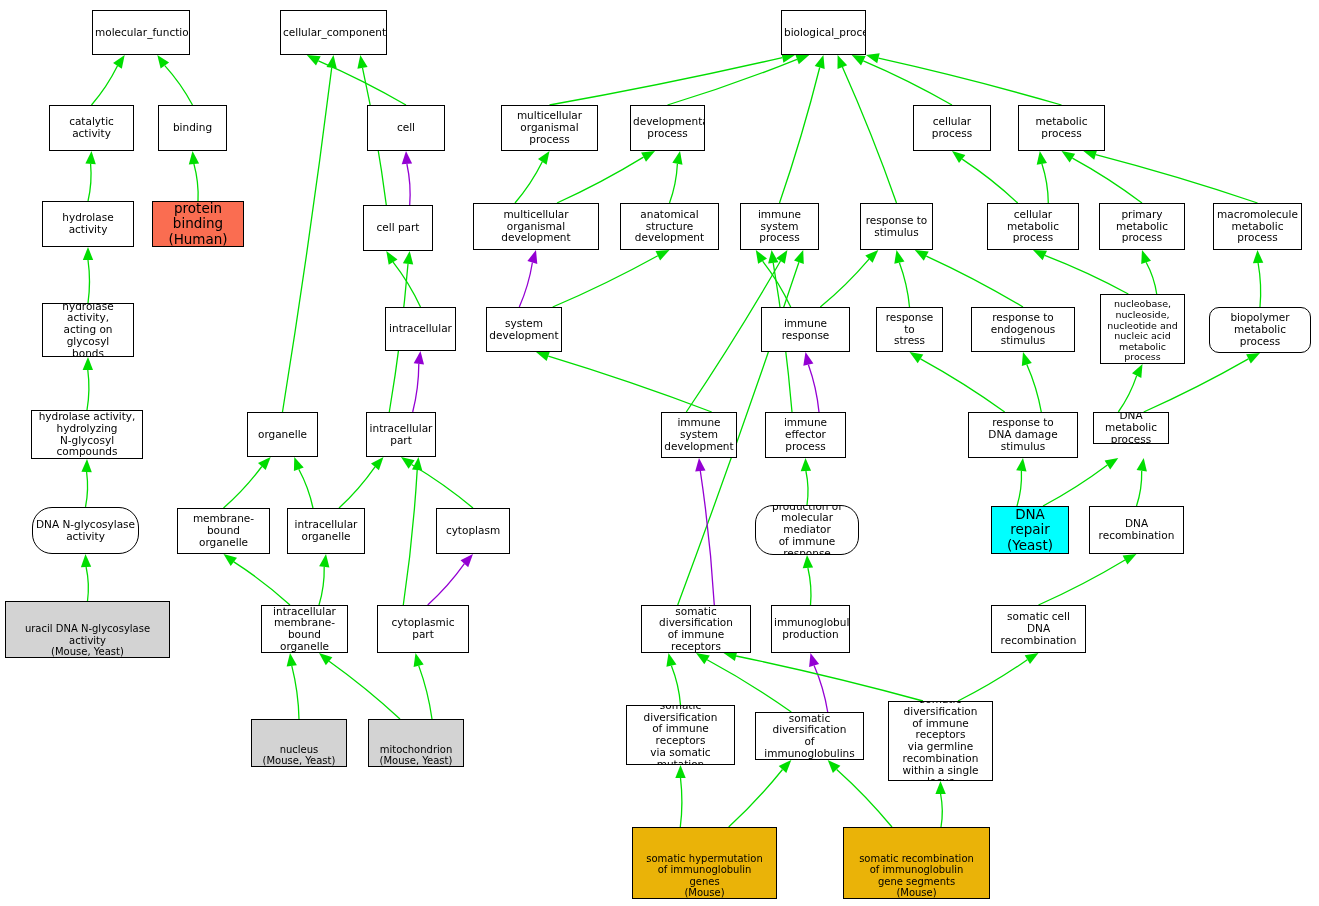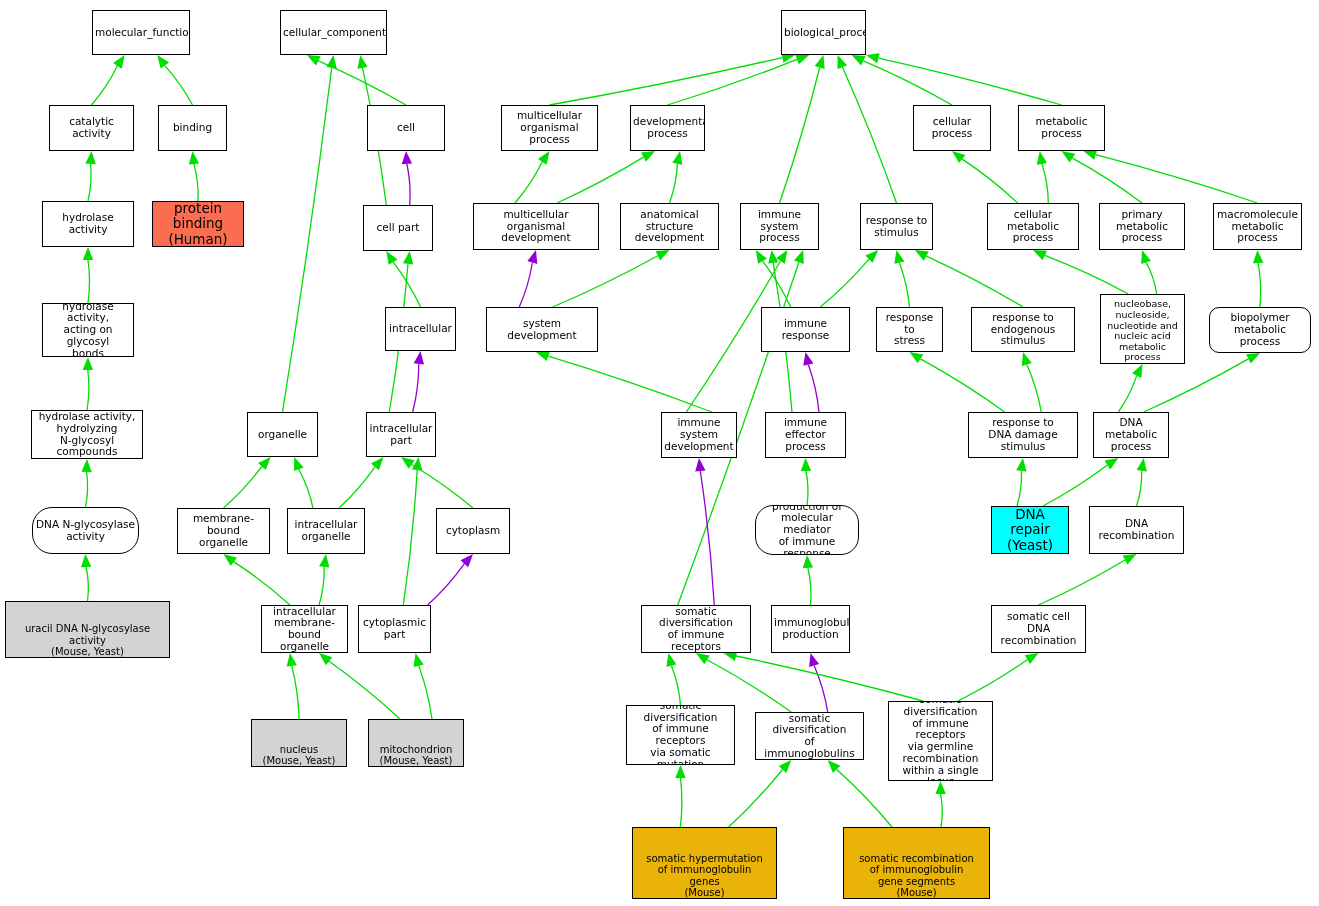--- a/index.html
+++ b/index.html
@@ -272,21 +272,21 @@
 organelle</span>
       </div>
       <div class="node fill-white sz-10" style="left: 436px; top: 508px; width: 74px; height: 46px;">
         <span class="lbl">cytoplasm</span>
       </div>
       <div class="node fill-white sz-10" style="left: 261px; top: 605px; width: 87px; height: 48px;">
         <span class="lbl">intracellular
 membrane-bound
 organelle</span>
       </div>
-      <div class="node fill-white sz-10" style="left: 358px; top: 605px; width: 73px; height: 48px;">
+      <div class="node fill-white sz-10" style="left: 377px; top: 605px; width: 92px; height: 48px;">
         <span class="lbl">cytoplasmic
 part</span>
       </div>
       <div class="node fill-grey sz-11" style="left: 251px; top: 719px; width: 96px; height: 48px;">
         <span class="lbl">nucleus
 (Mouse, Yeast)</span>
       </div>
       <div class="node fill-grey sz-11" style="left: 368px; top: 719px; width: 96px; height: 48px;">
         <span class="lbl">mitochondrion
 (Mouse, Yeast)</span>
@@ -329,21 +329,21 @@
 process</span>
       </div>
       <div class="node fill-white sz-10" style="left: 1099px; top: 203px; width: 86px; height: 47px;">
         <span class="lbl">primary metabolic
 process</span>
       </div>
       <div class="node fill-white sz-10" style="left: 1213px; top: 203px; width: 89px; height: 47px;">
         <span class="lbl">macromolecule
 metabolic process</span>
       </div>
-      <div class="node fill-white sz-10" style="left: 486px; top: 307px; width: 112px; height: 45px; align-items: center;">
+      <div class="node fill-white sz-10" style="left: 486px; top: 307px; width: 76px; height: 45px; align-items: center;">
         <span class="lbl">system development</span>
       </div>
       <div class="node fill-white sz-10" style="left: 761px; top: 307px; width: 89px; height: 45px;">
         <span class="lbl">immune response</span>
       </div>
       <div class="node fill-white sz-10" style="left: 876px; top: 307px; width: 67px; height: 45px;">
         <span class="lbl">response to
 stress</span>
       </div>
       <div class="node fill-white sz-10" style="left: 971px; top: 307px; width: 104px; height: 45px;">
@@ -366,21 +366,21 @@
 development</span>
       </div>
       <div class="node fill-white sz-10" style="left: 765px; top: 412px; width: 81px; height: 46px;">
         <span class="lbl">immune effector
 process</span>
       </div>
       <div class="node fill-white sz-10" style="left: 968px; top: 412px; width: 110px; height: 46px;">
         <span class="lbl">response to
 DNA damage stimulus</span>
       </div>
-      <div class="node fill-white sz-10" style="left: 1093px; top: 412px; width: 76px; height: 46px;">
+      <div class="node fill-white sz-10" style="left: 1093px; top: 412px; width: 76px; height: 32px;">
         <span class="lbl">DNA metabolic
 process</span>
       </div>
       <div class="node fill-white sz-10" style="left: 755px; top: 505px; width: 104px; height: 50px; border-radius: 18px;">
         <span class="lbl">production of
 molecular mediator
 of immune response</span>
       </div>
       <div class="node fill-cyan sz-13" style="left: 991px; top: 506px; width: 78px; height: 48px;">
         <span class="lbl">DNA repair

